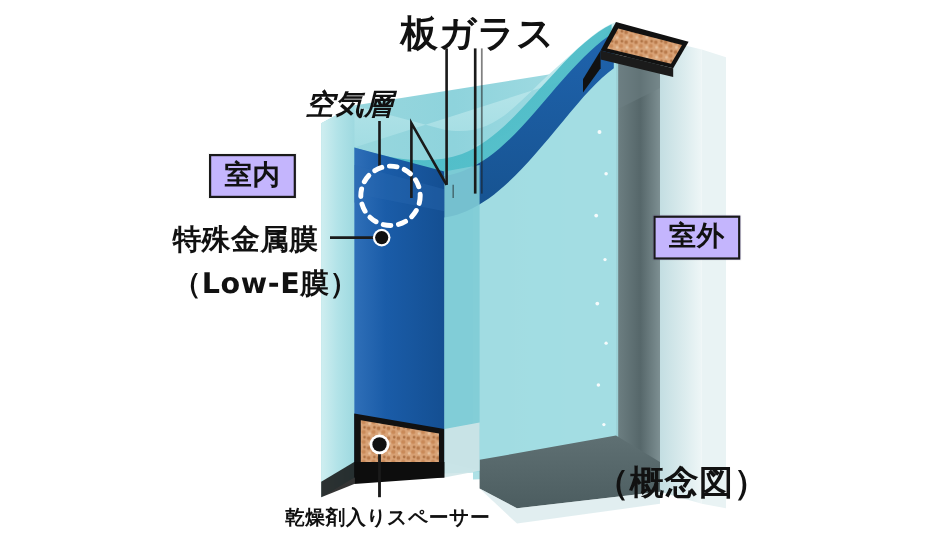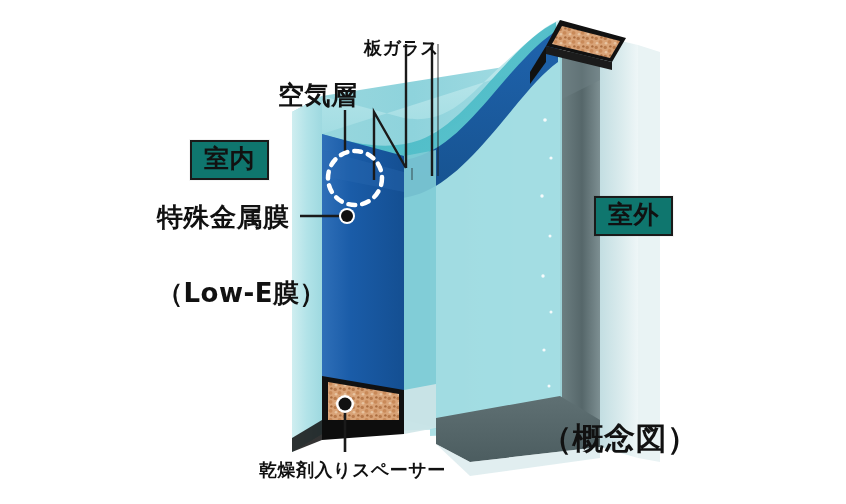--- a/index.html
+++ b/index.html
@@ -17,32 +17,32 @@
   .lbl{
     position:absolute;
     font-family:"DejaVu Sans","Liberation Sans",sans-serif;
     color:#111111;
     white-space:nowrap;
     font-weight:700;
     letter-spacing:0.5px;
   }
   .lbl-boxed{
     border:2px solid #1a1a1a;
-    background:#0f766e;
+    background:#c4b5fd;
     padding:4px 12px 6px 12px;
     font-size:25px;
     line-height:1.05;
     box-shadow:0 0 0 1px rgba(0,0,0,0.04);
   }
-  #label-board-glass{left:364px;top:8px;font-size:18px;margin-top:28px;}
-  #label-air-layer{left:278px;top:78px;font-size:26px;}
+  #label-board-glass{left:364px;top:8px;font-size:34px;}
+  #label-air-layer{left:278px;top:78px;font-size:26px;font-style:italic;}
   #label-indoor{left:190px;top:140px;}
   #label-outdoor{left:594px;top:196px;text-align:center;}
   #label-lowe-line1{left:157px;top:200px;font-size:26px;font-family:Liberation Serif, serif;}
-  #label-lowe-line2{left:157px;top:240px;font-size:26px;margin-top:36px;}
+  #label-lowe-line2{left:157px;top:240px;font-size:26px;}
   #label-spacer{left:259px;top:458px;font-size:18px;}
   #label-concept{left:541px;top:418px;font-size:31px;font-weight:700;}
 </style>
 </head>
 <body>
 
 <div id="stage">
 <svg width="846" height="504" viewBox="0 0 846 504" xmlns="http://www.w3.org/2000/svg">
   <defs>
     <linearGradient id="gGlassFront" x1="0" y1="0" x2="1" y2="0">

